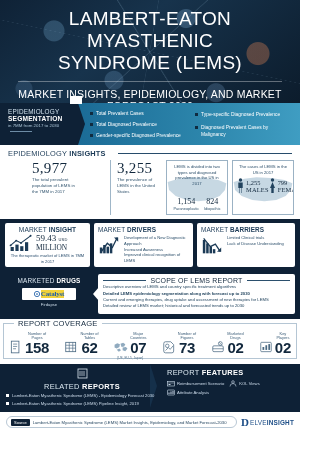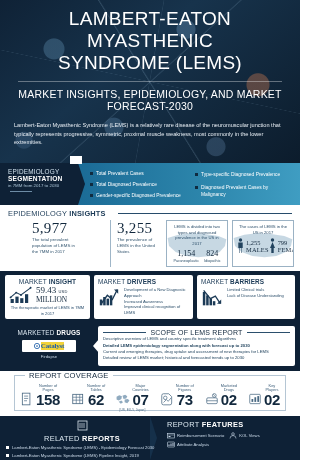--- a/index.html
+++ b/index.html
@@ -7,21 +7,21 @@
     width: 300px; height: 460px;
     font-family: "Liberation Sans", sans-serif;
     background: #ffffff;
     overflow: hidden;
   }
   .page { position: relative; width: 300px; height: 460px; background:#fff; }
 
   
   .hero {
     position: relative;
-    height: 163px;
+    height: 103px;
     background:
       radial-gradient(circle at 18% 30%, rgba(70,110,140,.55) 0 10px, transparent 11px),
       radial-gradient(circle at 62% 18%, rgba(90,130,165,.45) 0 9px, transparent 10px),
       radial-gradient(circle at 86% 52%, rgba(200,120,80,.40) 0 11px, transparent 12px),
       radial-gradient(circle at 38% 78%, rgba(80,120,155,.40) 0 9px, transparent 10px),
       radial-gradient(circle at 8% 86%, rgba(70,105,140,.35) 0 8px, transparent 9px),
       radial-gradient(circle at 72% 90%, rgba(90,125,160,.35) 0 9px, transparent 10px),
       linear-gradient(140deg, #0f2236 0%, #17334c 40%, #0c1c2c 100%);
     overflow: hidden;
   }
@@ -97,21 +97,21 @@
 
   .epi-card {
     flex:1; border:1px solid #9bb2c4; background:#fff;
     padding:3px 4px; position:relative; overflow:hidden; min-height:38px;
   }
   .epi-card .mapbg {
     position:absolute; left:50%; top:52%; transform:translate(-50%,-50%);
     width:72px; height:30px; opacity:.30;
   }
   .epi-card .hd { position:relative; font-size:4.2px; color:#2c4f6b; line-height:5.6px; text-align:center; }
-  .epi-split { position:relative; display:flex; justify-content:space-around; margin-top:3px; }
+  .epi-split { position:relative; display:flex; justify-content:space-around; margin-top:11px; }
   .epi-split .v { font-family:"Liberation Serif", serif; font-size:8px; color:#12283d; text-align:center; line-height:9px;}
   .epi-split .l { font-size:3.9px; color:#34566f; text-align:center; }
 
   .gender-row { position:relative; display:flex; justify-content:space-around; margin-top:3px; align-items:center; }
   .g-unit { display:flex; align-items:center; gap:2px; }
   .g-icon { width:7px; height:15px; }
   .g-txt .v { font-family:"Liberation Serif", serif; font-size:6.4px; color:#12283d; line-height:7px; }
   .g-txt .l { font-family:"Liberation Serif", serif; font-size:6.4px; color:#12283d; line-height:7px; letter-spacing:.2px;}
 
   
@@ -155,21 +155,21 @@
   .scope-hd .lab { font-size:7px; color:#12283d; white-space:nowrap; letter-spacing:.2px; }
   .scope-li { font-size:4.2px; color:#23455f; line-height:6.4px; }
   .scope-li.bold { font-weight:700; }
   .scope-notch {
     position:absolute; left:-5px; top:50%; transform:translateY(-50%);
     width:0; height:0; border-top:7px solid transparent;
     border-bottom:7px solid transparent; border-right:6px solid #fff;
   }
 
   
-  .rc-wrap { padding:4px 14px 0; }
+  .rc-wrap { padding:4px 3px 0; }
   .rc-box { border:1px solid #b5c6d4; padding:3px 5px 4px; position:relative; }
   .rc-title {
     position:absolute; top:-5px; left:10px; background:#fff; padding:0 4px;
     font-size:7.6px; color:#12283d; letter-spacing:.2px;
   }
   .rc-items { display:flex; align-items:flex-end; justify-content:space-between; margin-top:5px; }
   .rc-item { display:flex; align-items:flex-end; gap:2px; position:relative; }
   .rc-ic { width:14px; height:14px; opacity:.85; }
   .rc-txt { text-align:center; }
   .rc-lab { font-size:3.9px; color:#3a5c78; line-height:4.6px; }

